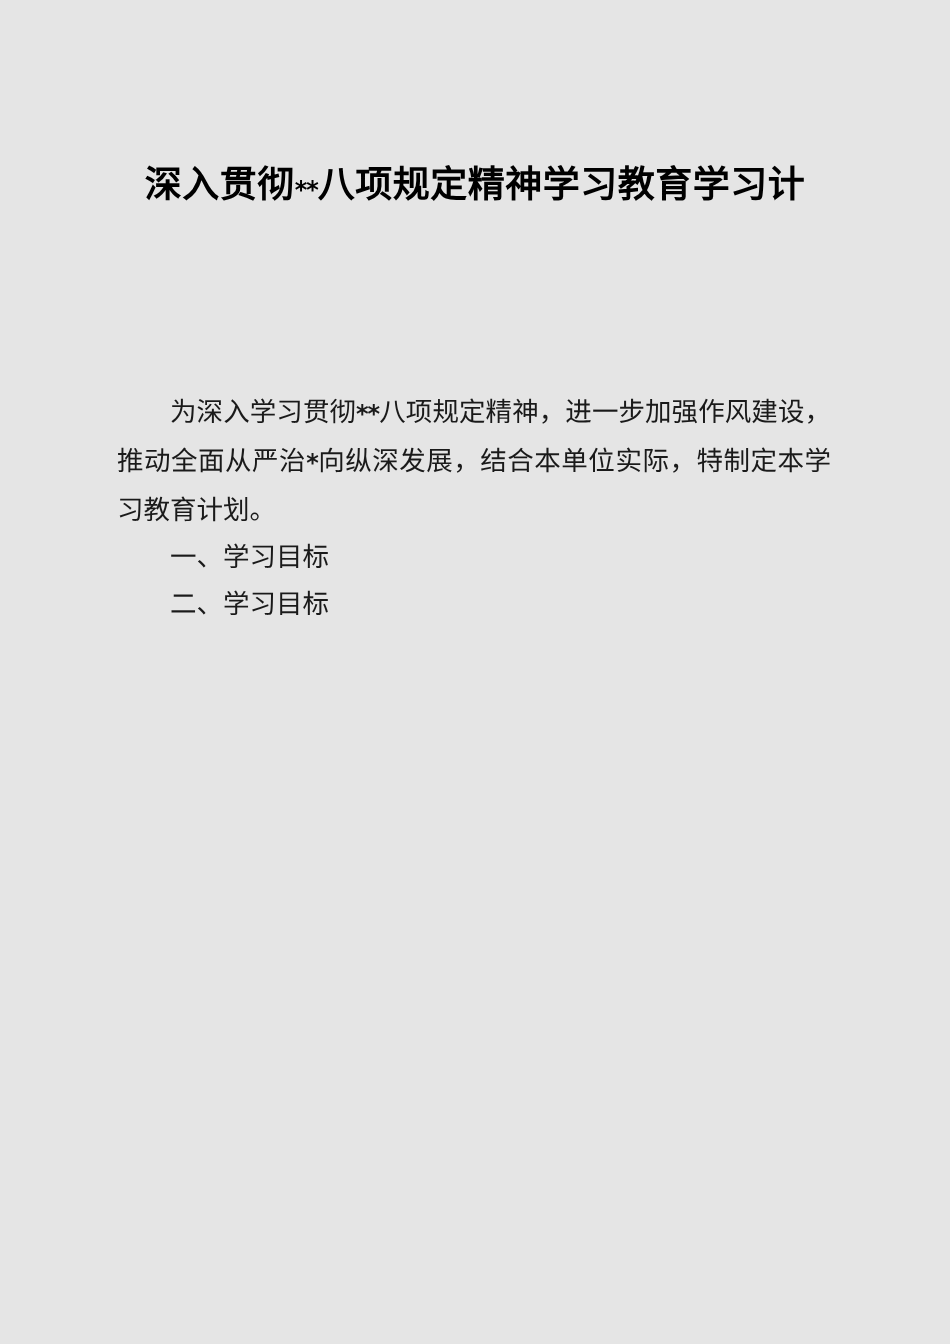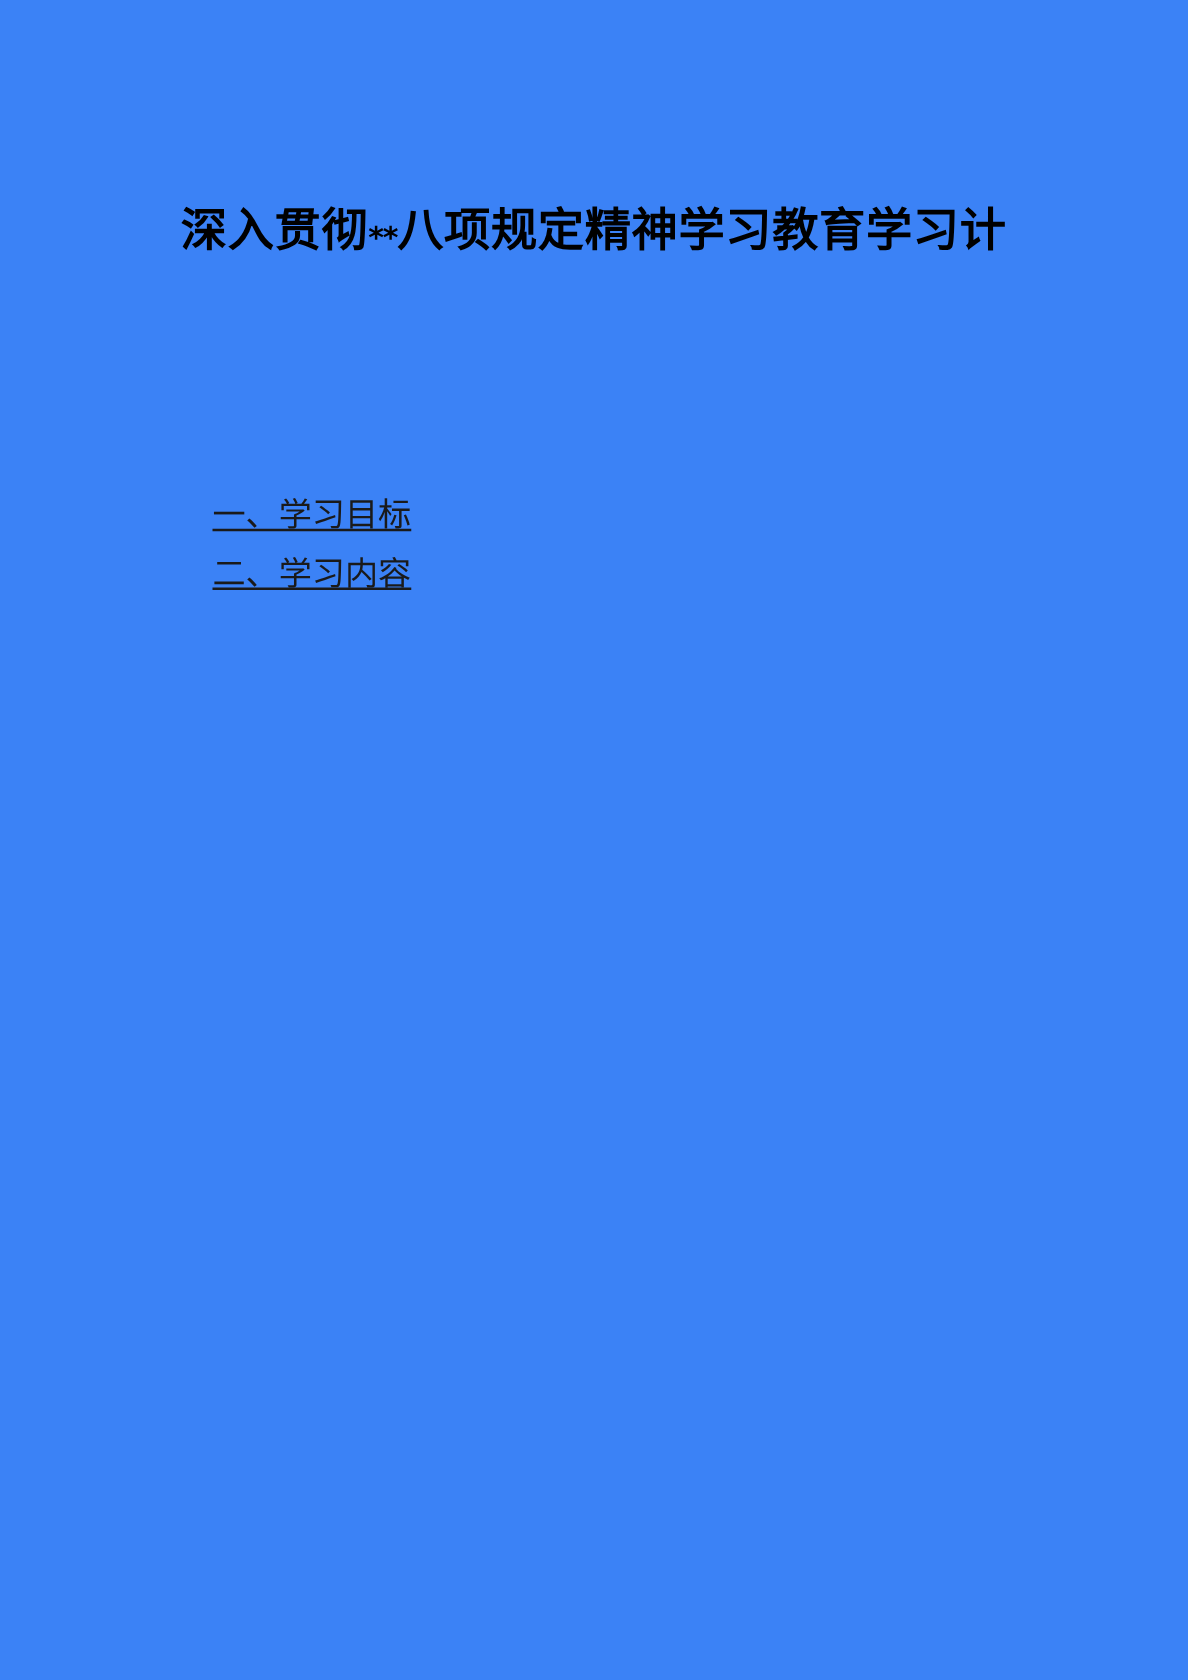--- a/index.html
+++ b/index.html
@@ -14,21 +14,21 @@
     position: relative;
     overflow: hidden;
     font-family: "Liberation Serif", "DejaVu Serif", serif;
     color: #000000;
     -webkit-font-smoothing: antialiased;
   }
 
   .page {
     position: absolute;
     inset: 0;
-    background: #3b82f6;
+    background: #e5e5e5;
   }
 
   
   .doc-title {
     position: absolute;
     left: 0;
     right: 0;
     top: 128px;
     text-align: center;
     font-family: "DejaVu Sans", "Liberation Sans", sans-serif;
@@ -61,38 +61,38 @@
     margin: 0;
     text-indent: 2em;
     text-align: justify;
     text-justify: inter-character;
     word-break: break-all;
     white-space: normal;
   }
 
   .para.heading {
     text-indent: 2em;
-    text-decoration: underline;
   }
 
   .ast {
     font-family: "DejaVu Sans", "Liberation Sans", sans-serif;
     font-weight: 700;
     font-size: 24px;
     letter-spacing: -1px;
     vertical-align: -1px;
   }
 </style>
 </head>
 <body>
 
 <div class="page">
 
   <div class="doc-title">
     <span class="title-line">深入贯彻<span class="ast">**</span>八项规定精神学习教育学习计</span>
   </div>
 
   <div class="doc-body">
+    <p class="para">为深入学习贯彻<span class="ast">**</span>八项规定精神，进一步加强作风建设，推动全面从严治<span class="ast">*</span>向纵深发展，结合本单位实际，特制定本学习教育计划。</p>
     <p class="para heading">一、学习目标</p>
-    <p class="para heading">二、学习内容</p>
+    <p class="para heading">二、学习目标</p>
   </div>
 
 </div>
 
 </body></html>

